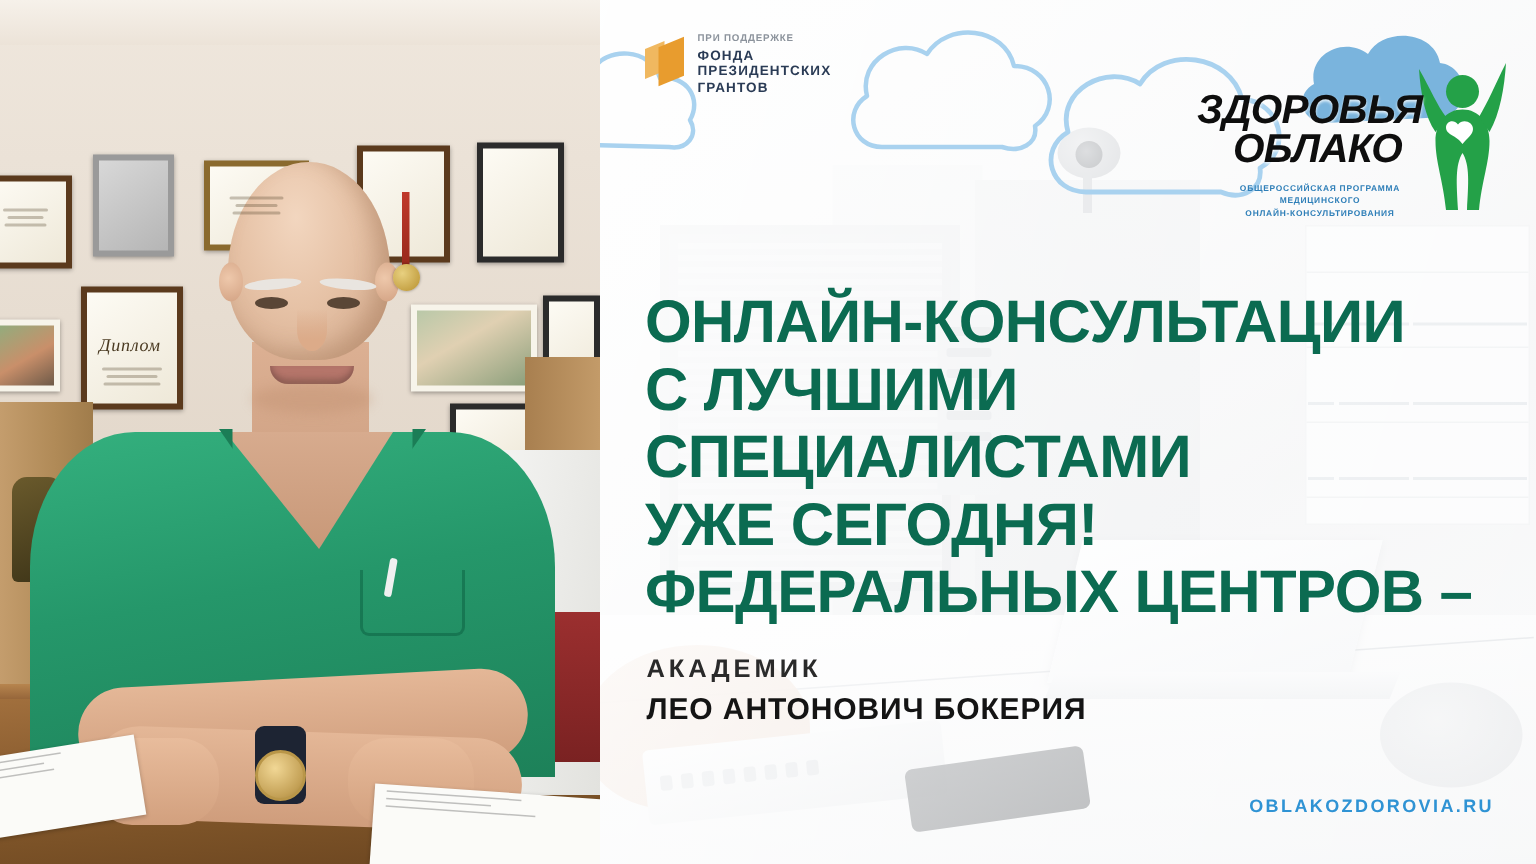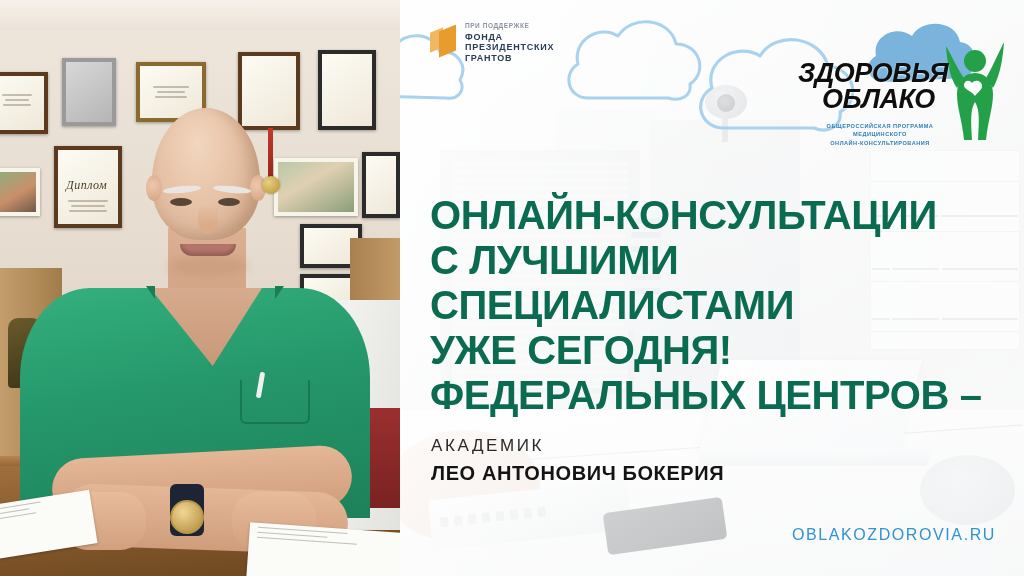--- a/index.html
+++ b/index.html
@@ -48,20 +48,21 @@
     position:absolute; right:0; bottom:108px; width:50px; height:230px;
     background:linear-gradient(90deg,#a87f4f,#c39b69);
   }
 
   
   .frame{
     position:absolute;
     background:#f7f4ea;
     box-shadow:0 1px 3px rgba(0,0,0,.35);
     box-sizing:border-box;
+    margin-top:45px;
   }
   .frame::after{
     content:"";
     position:absolute; left:4px; top:4px; right:4px; bottom:4px;
     background:linear-gradient(145deg,#fdfbf4,#eee8d8);
   }
   .frame.dark{ background:#2b2b2b; }
   .frame.brown{ background:#5b3a1d; }
   .frame.gold{ background:#8a6a2e; }
   .frame.silver{ background:#9a9a9a; }
@@ -385,32 +386,32 @@
     font-size:40px;
     line-height:45px;
     letter-spacing:-.4px;
     text-transform:uppercase;
   }
   .headline span{ display:block; white-space:nowrap; }
 
   
   .subtitle{ position:absolute; left:31px; top:436px; z-index:5; }
   .sub-role{
-    font-size:17px; letter-spacing:2.6px; color:#2a2a2a; font-weight:400;
+    font-size:17px; letter-spacing:2.6px; color:#2a2a2a; font-weight:700;
     text-transform:uppercase; margin-bottom:6px;
   }
   .sub-name{
     font-size:20px; letter-spacing:.6px; color:#141414; font-weight:700;
     text-transform:uppercase;
   }
 
   
   .site-url{
     position:absolute; right:28px; bottom:32px; z-index:5;
-    color:#2f93d4; font-size:16px; font-weight:400; letter-spacing:1.6px;
+    color:#2f93d4; font-size:12px; font-weight:700; letter-spacing:1.6px;
   }
 </style>
 </head>
 <body>
 
 <div id="banner">
 
   <div class="photo-panel">
     <div class="wall"></div>
     <div class="ceiling"></div>

